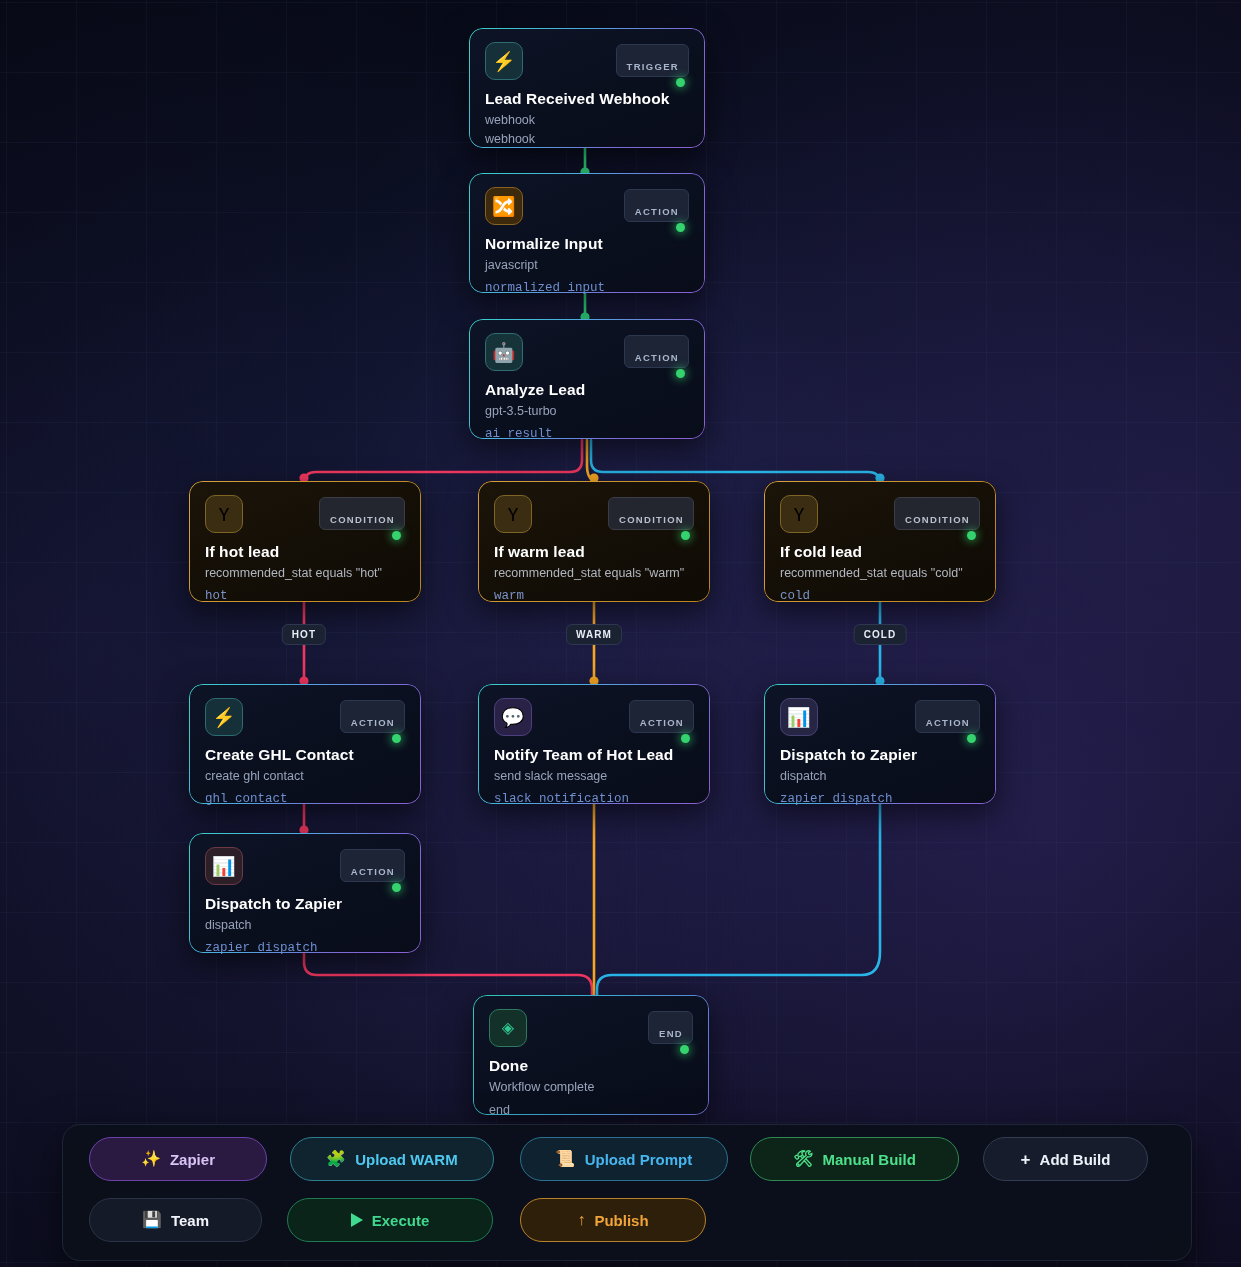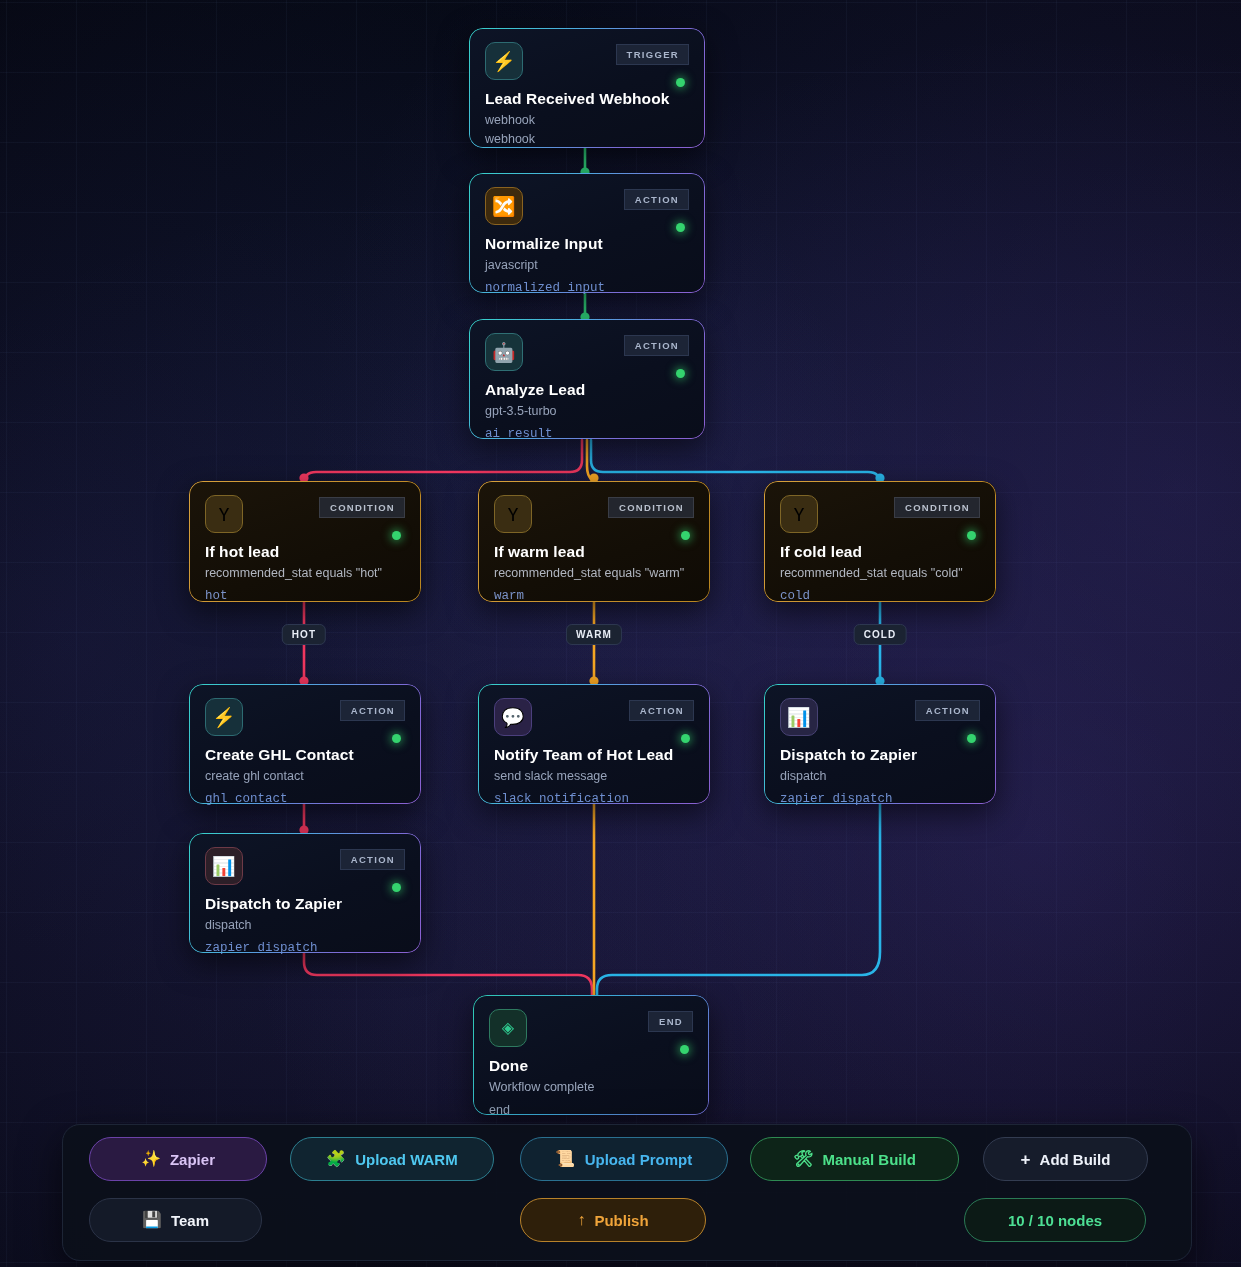--- a/index.html
+++ b/index.html
@@ -68,21 +68,21 @@
   .icon-box.zap     { background: #272544; border: 1px solid #474273; }
   .icon-box.zap2    { background: #2c1f28; border: 1px solid #6d3a47; }
   .icon-box.endi    { background: #133029; border: 1px solid #2e7a60; }
 
   .badge {
     position: absolute; top: 2px; right: 0;
     background: #1c2436; border: 1px solid #2c3burn;
     border: 1px solid #2c3750;
     color: #aab6cc;
     font-size: 9.5px; font-weight: 700; letter-spacing: 1.3px;
-    padding: 4px 9px 4px 10px; border-radius: 0;
+    padding: 16px 9px 4px 10px; border-radius: 6px;
   }
   .node.cond .badge { background: #23262e; border-color: #3a3d46; color: #b9c0cd; }
   .dot-status {
     position: absolute; right: 4px; top: 36px;
     width: 9px; height: 9px; border-radius: 50%;
     background: #34d36e; box-shadow: 0 0 8px 2px rgba(52,211,110,0.55);
   }
   .n-title { color: #fff; font-size: 15.5px; font-weight: 700; margin-top: 2px; letter-spacing: .1px; }
   .n-sub   { color: #97a3ba; font-size: 12.5px; margin-top: 5px; }
   .n-key   { color: #6f8fd0; font-size: 12.5px; margin-top: 9px; font-family: "Liberation Mono", monospace; }
@@ -324,21 +324,24 @@
         <span class="emoji" style="font-size:17px;">+</span>
         <span>Add Build</span>
       </div>
     </div>
 
     <div class="tb-row" style="top:73px;">
       <div class="btn save" style="left:26px; width:173px;">
         <span class="emoji">💾</span>
         <span>Team</span>
       </div>
+      <div class="btn exec" style="left:224px; width:206px;">
+        <span class="play"></span>
+        <span>Execute</span>
+      </div>
       <div class="btn publish" style="left:457px; width:186px;">
         <span class="emoji" style="font-size:16px;">↑</span>
         <span>Publish</span>
       </div>
-      <div class="nodes-count" style="left:901px;">10 / 10 nodes</div>
     </div>
   </div>
 
 </div>
 
 </body></html>

